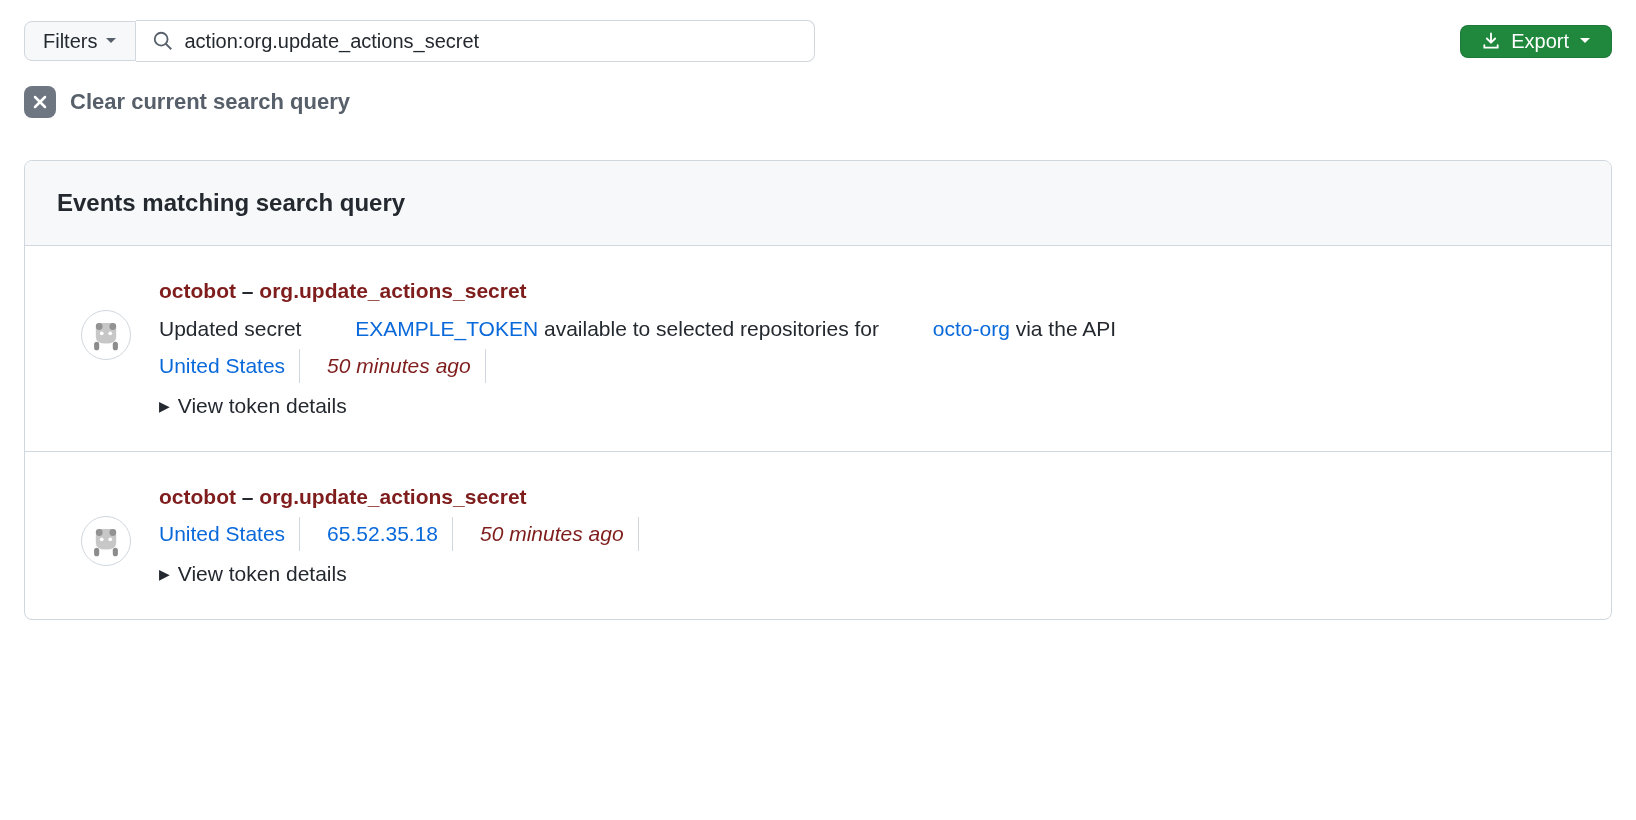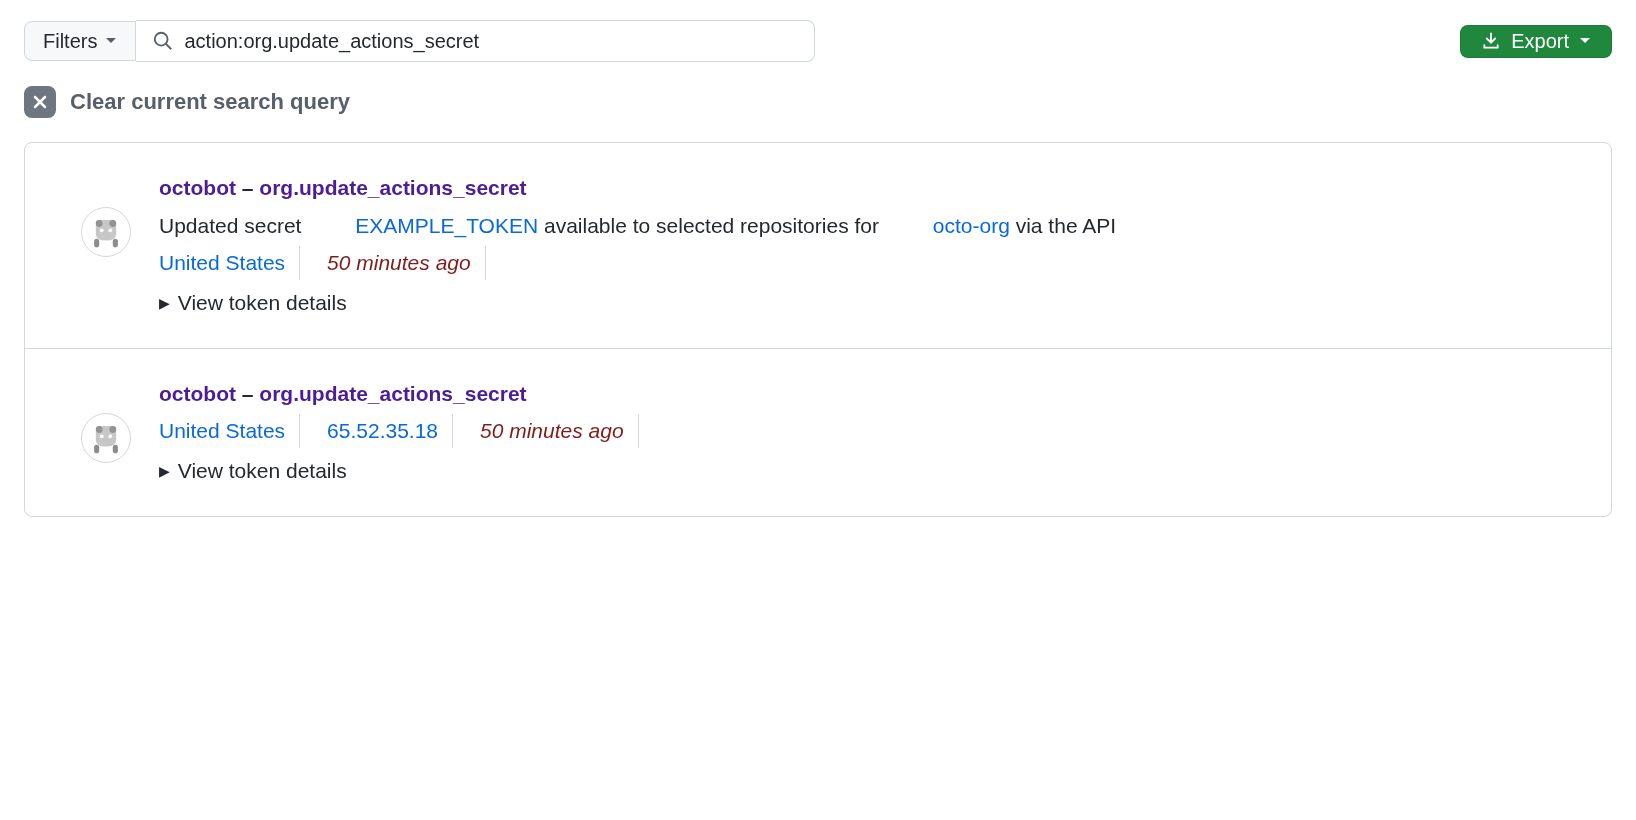--- a/index.html
+++ b/index.html
@@ -79,21 +79,21 @@
     border-radius: 8px;
     cursor: pointer;
   }
   .export-btn svg {
     fill: #ffffff;
   }
   .clear-row {
     display: flex;
     align-items: center;
     gap: 14px;
-    margin-bottom: 24px;
+    margin-bottom: 42px;
   }
   .clear-x {
     width: 32px;
     height: 32px;
     background: #6e7781;
     border-radius: 8px;
     display: flex;
     align-items: center;
     justify-content: center;
     cursor: pointer;
@@ -148,21 +148,21 @@
   .event-body {
     flex: 1;
     font-size: 21px;
     line-height: 1.6;
   }
   .event-title {
     font-weight: 600;
     margin-bottom: 4px;
   }
   .event-title .actor, .event-title .action {
-    color: #4c1d95;
+    color: #7f1d1d;
     text-align: center;
   }
   .event-title .dash {
     color: #24292f;
   }
   .event-desc {
     color: #24292f;
     margin-bottom: 4px;
   }
   .event-desc .link {
@@ -238,20 +238,21 @@
   <div class="clear-x">
     <svg width="18" height="18" viewBox="0 0 18 18" stroke-width="2.5" stroke-linecap="round">
         <line x1="4" y1="4" x2="14" y2="14"></line>
         <line x1="14" y1="4" x2="4" y2="14"></line>
       </svg>
   </div>
   <span class="clear-text">Clear current search query</span>
 </div>
 
 <div class="results-box">
+  <div class="results-header">Events matching search query</div>
 
   <div class="event-item">
     <div class="avatar">
       <svg width="34" height="34" viewBox="0 0 40 40">
         <circle cx="12" cy="10" r="4"></circle>
           <circle cx="28" cy="10" r="4"></circle>
         <path d="M8 14 Q8 6 14 6 Q20 6 20 6 Q26 6 26 6 Q32 6 32 14 L32 22 Q32 30 20 30 Q8 30 8 22 Z" fill="#999" opacity="0.55"></path>
         <circle cx="15" cy="18" r="2.2" fill="#fff"></circle>
           <circle cx="25" cy="18" r="2.2" fill="#fff"></circle>
         <rect x="6" y="28" width="6" height="10" rx="3"></rect>

